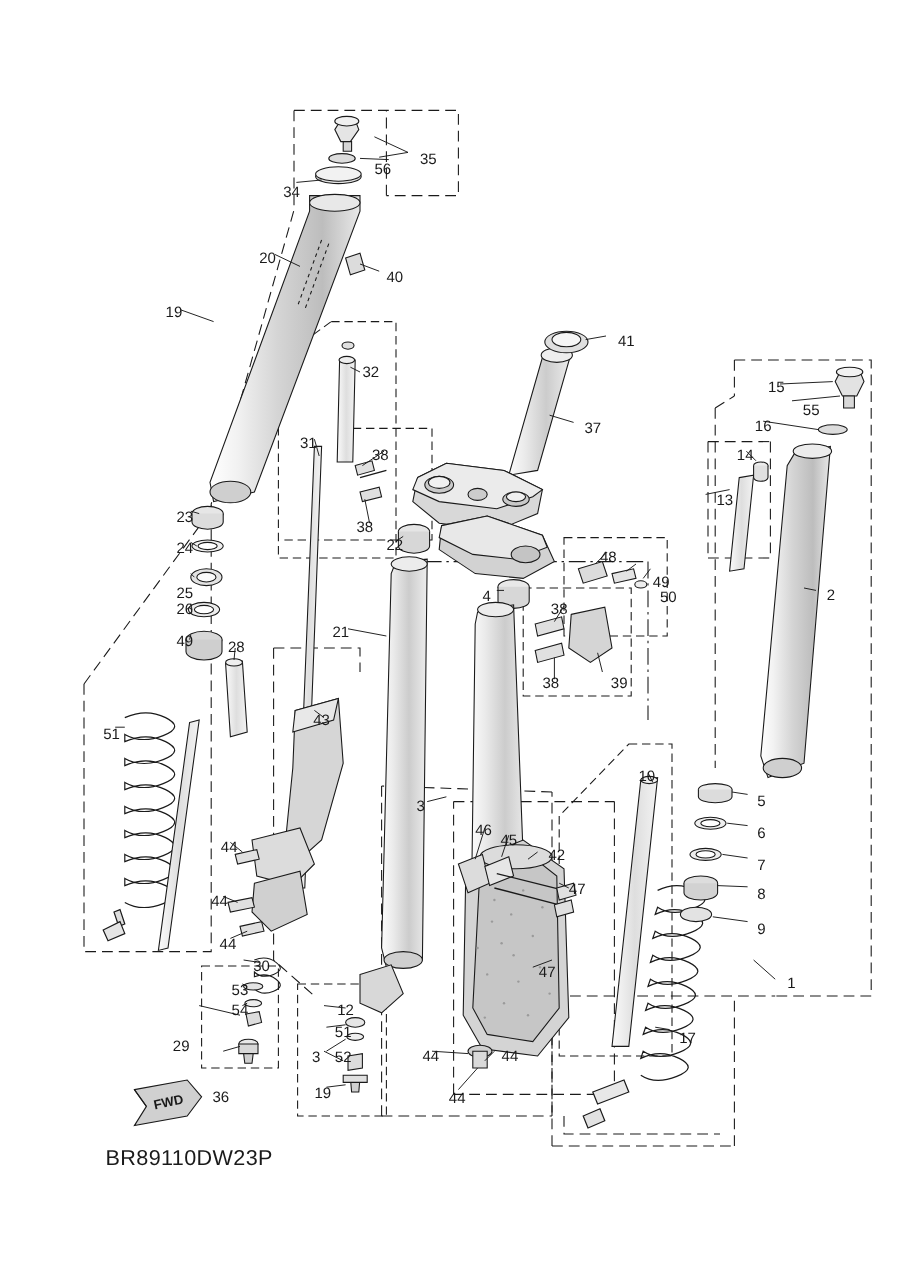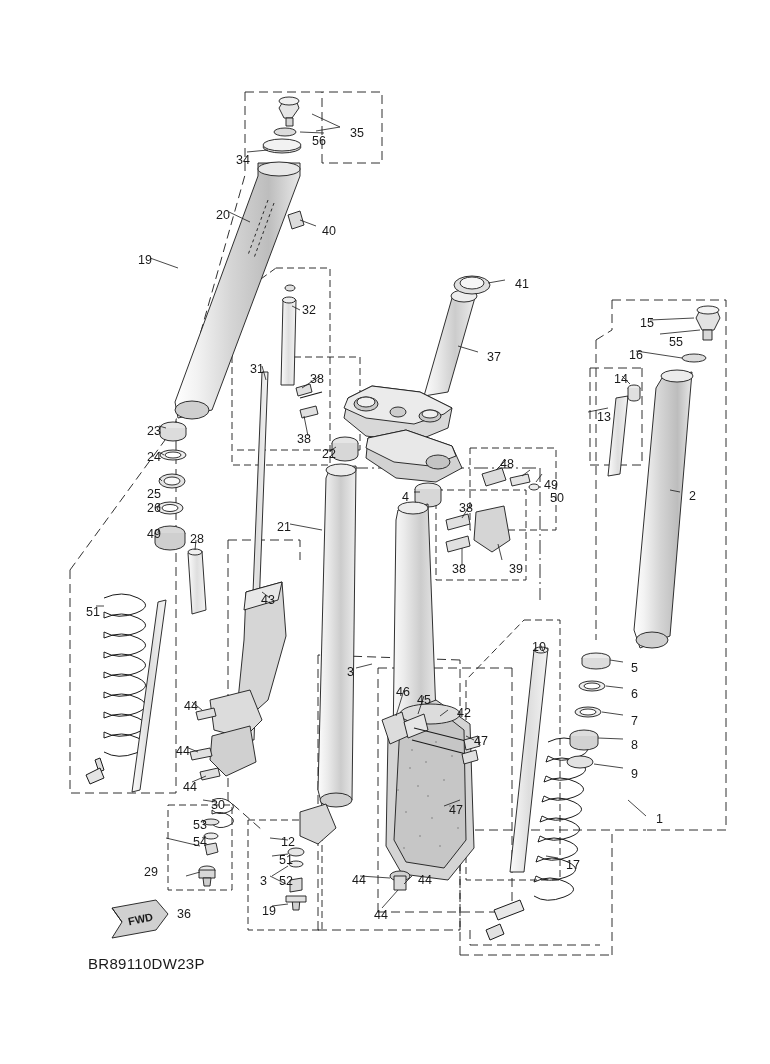--- a/index.html
+++ b/index.html
@@ -29,21 +29,21 @@
     font-family: "Liberation Sans", sans-serif;
     font-size: 12.5px;
     color: #1a1a1a;
     line-height: 1;
     white-space: nowrap;
     user-select: none;
   }
   #part-code {
     position: absolute;
     font-family: "Liberation Sans", sans-serif;
-    font-size: 15px;
+    font-size: 18px;
     letter-spacing: 0.3px;
     color: #1a1a1a;
   }
   #fwd-label {
     position: absolute;
     font-family: "Liberation Sans", sans-serif;
     font-size: 11px;
     font-weight: bold;
     color: #1a1a1a;
     transform: rotate(-12deg);

